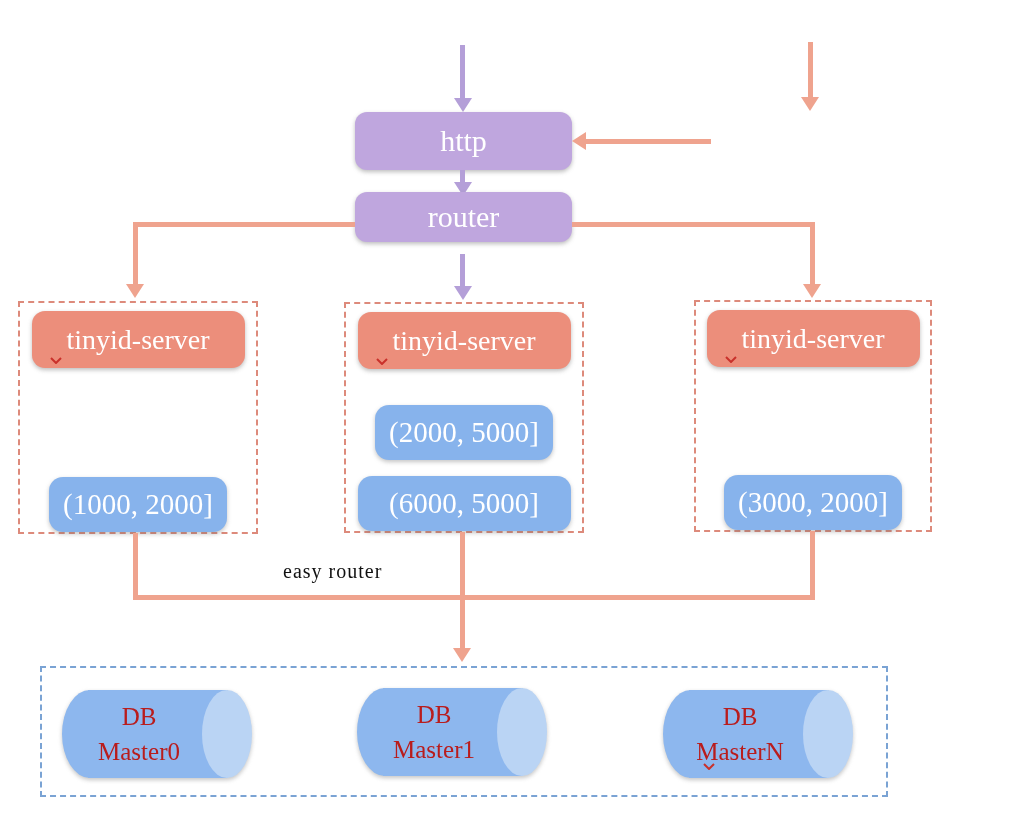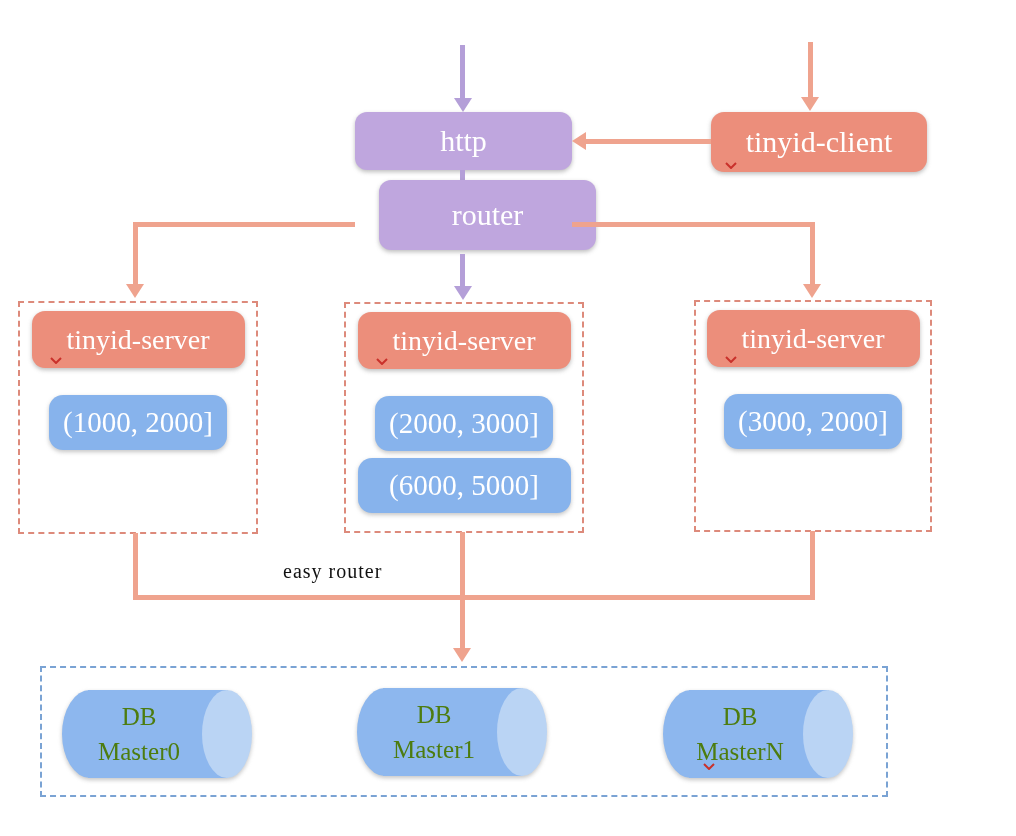--- a/index.html
+++ b/index.html
@@ -41,21 +41,21 @@
   .purple-l { background:var(--purple-line); }
   .salmon-l { background:var(--salmon-line); }
   .ah-down { position:absolute; width:0; height:0;
     border-left:9px solid transparent; border-right:9px solid transparent;
     border-top:14px solid var(--salmon-line); }
   .ah-down.purple { border-top-color:var(--purple-line); }
   .ah-left { position:absolute; width:0; height:0;
     border-top:9px solid transparent; border-bottom:9px solid transparent;
     border-right:14px solid var(--salmon-line); }
   .dashed-salmon {
-    position:absolute; border:2px dashed var(--salmon-dash); box-sizing:border-box;
+    position:absolute; border:2px dashed var(--salmon-dash); box-sizing:border-box;justify-content:space-between;
   }
   .dashed-blue {
     position:absolute; border:2px dashed var(--blue-dash); box-sizing:border-box;
   }
   .server-col { display:flex; flex-direction:column; align-items:center; }
   .server-box { position:relative; width:213px; height:57px; margin-top:8px; }
   .range-box1 { position:relative; width:178px; height:55px; margin-top:27px; }
   .range-box2 { position:relative; width:213px; height:55px; margin-top:7px; }
   .easy-router {
     position:absolute; left:283px; top:560px; font-size:20px;
@@ -64,52 +64,46 @@
   .cyl { position:absolute; width:190px; height:88px;
     filter:drop-shadow(0 2px 2px rgba(110,110,110,0.4)); }
   .cyl-left { position:absolute; left:0; top:0; width:56px; height:100%;
     border-radius:50%; background:var(--cyl-fill); }
   .cyl-mid { position:absolute; left:26px; top:0; right:24px; height:100%;
     background:var(--cyl-fill); }
   .cyl-cap { position:absolute; right:0; top:0; width:50px; height:100%;
     border-radius:50%; background:var(--cyl-cap); }
   .cyl-text { position:absolute; left:0; top:0; right:36px; bottom:0;
     display:flex; flex-direction:column; align-items:center; justify-content:center;
-    color:#4d7c0f; font-size:25px; line-height:1.42; }
+    color:#b91c1c; font-size:25px; line-height:1.42; }
   .squig { position:absolute; }
 </style>
 </head>
 <body>
 
 <div class="stage">
 
   <div class="vline purple-l" style="left:460px; top:45px; width:5px; height:55px;"></div>
   <div class="ah-down purple" style="left:454px; top:98px;"></div>
 
   <div class="vline salmon-l" style="left:808px; top:42px; width:5px; height:56px;"></div>
   <div class="ah-down" style="left:801px; top:97px;"></div>
 
   <div class="box purple-box" style="left:355px; top:112px; width:217px; height:58px;">
     <span>http</span>
   </div>
 
-  <div class="box salmon-box" style="left:711px; top:112px; width:216px; height:60px; font-size:30px;">
-    <span>tinyid-client</span>
-    <svg class="squig" style="left:14px; bottom:3px;" width="12" height="7" viewBox="0 0 12 7">
-      <path d="M1 1 L6 6 L11 1" style="stroke:var(--spell-red)" stroke-width="2" fill="none"></path>
-    </svg>
-  </div>
 
   <div class="hline salmon-l" style="left:584px; top:139px; width:127px; height:5px;"></div>
   <div class="ah-left" style="left:572px; top:132px;"></div>
 
   <div class="vline purple-l" style="left:460px; top:170px; width:5px; height:14px;"></div>
   <div class="ah-down purple" style="left:454px; top:182px;"></div>
 
-  <div class="box purple-box" style="left:355px; top:180px; width:217px; height:70px;margin-left:24px;">
+  <div class="box purple-box" style="left:355px; top:192px; width:217px; height:50px;">
     <span>router</span>
   </div>
 
   <div class="hline salmon-l" style="left:133px; top:222px; width:222px; height:5px;"></div>
   <div class="vline salmon-l" style="left:133px; top:222px; width:5px; height:64px;"></div>
   <div class="ah-down" style="left:126px; top:284px;"></div>
 
   <div class="hline salmon-l" style="left:572px; top:222px; width:243px; height:5px;"></div>
   <div class="vline salmon-l" style="left:810px; top:222px; width:5px; height:64px;"></div>
   <div class="ah-down" style="left:803px; top:284px;"></div>
@@ -130,21 +124,21 @@
   </div>
 
   <div class="dashed-salmon server-col" style="left:344px; top:302px; width:240px; height:231px;">
     <div class="box salmon-box server-box" style="font-size:28px;">
       <span>tinyid-server</span>
       <svg class="squig" style="left:18px; bottom:4px;" width="12" height="7" viewBox="0 0 12 7">
         <path d="M1 1 L6 6 L11 1" style="stroke:var(--spell-red)" stroke-width="2" fill="none"></path>
       </svg>
     </div>
     <div class="box blue-box range-box1">
-      <span>(2000, 3000]</span>
+      <span>(2000, 5000]</span>
     </div>
     <div class="box blue-box range-box2">
       <span>(6000, 5000]</span>
     </div>
   </div>
 
   <div class="dashed-salmon server-col" style="left:694px; top:300px; width:238px; height:232px;">
     <div class="box salmon-box server-box" style="font-size:28px;">
       <span>tinyid-server</span>
       <svg class="squig" style="left:18px; bottom:4px;" width="12" height="7" viewBox="0 0 12 7">

